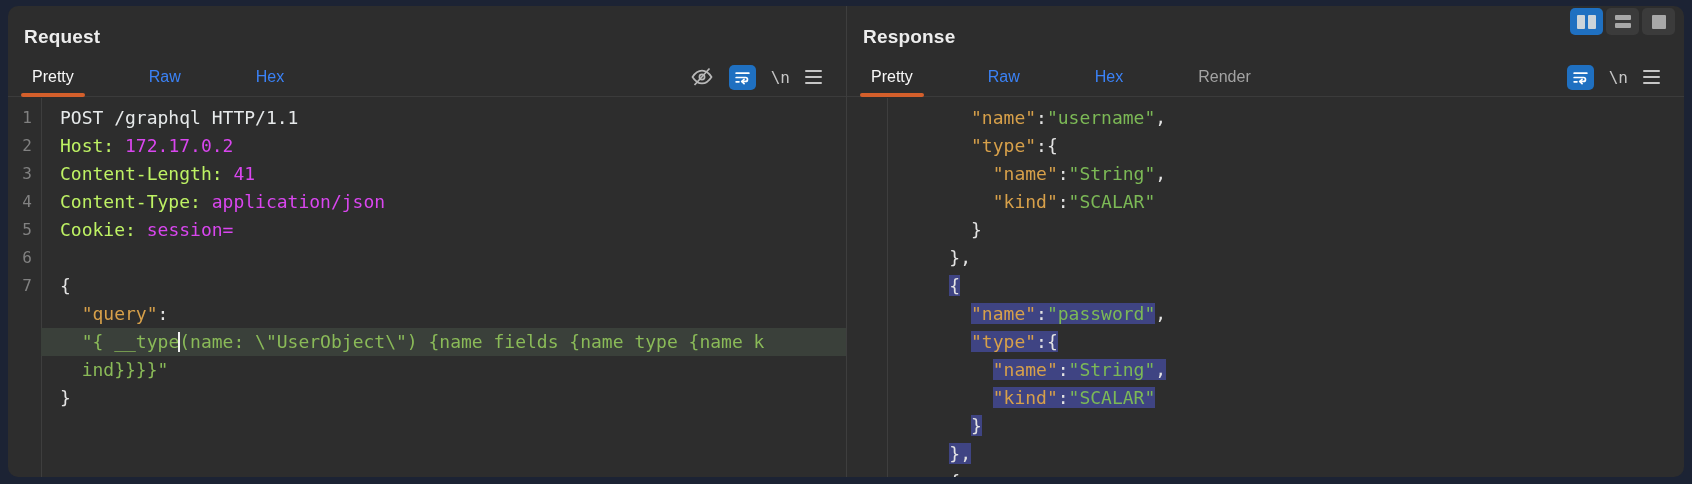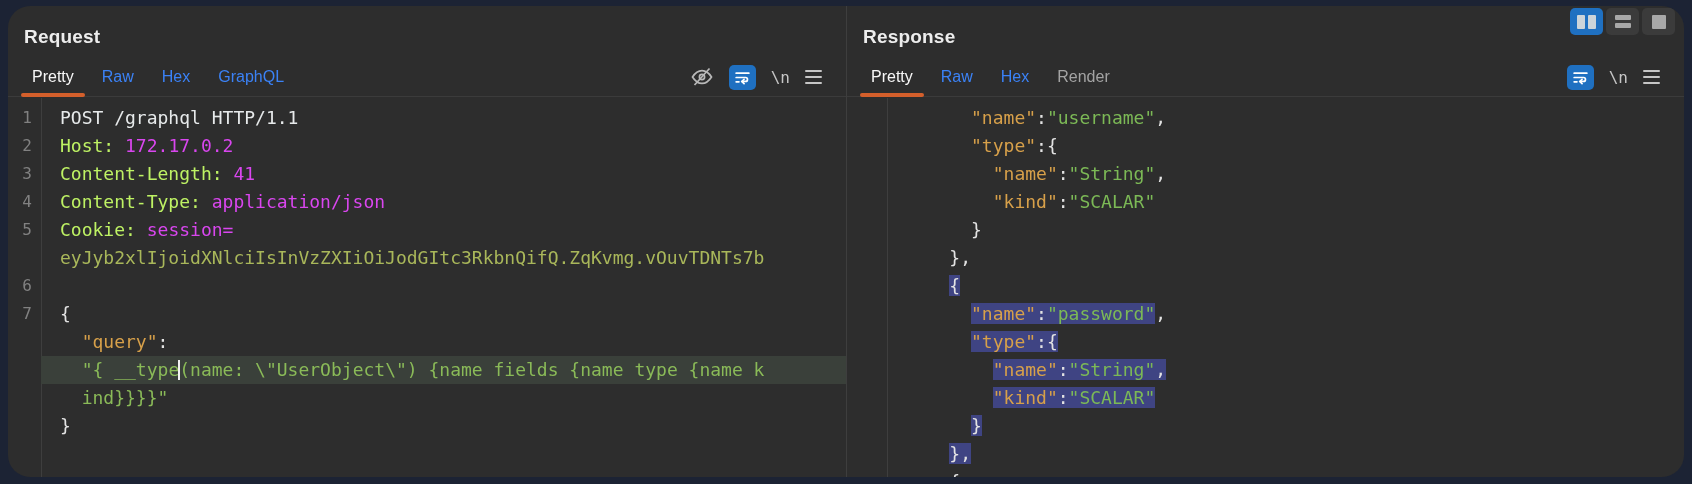--- a/index.html
+++ b/index.html
@@ -3,35 +3,35 @@
 <meta charset="utf-8">
 <style>
   html,body{margin:0;padding:0}
   body{
     width:1692px;height:484px;position:relative;overflow:hidden;
     background:#1c2334;
     font-family:"Liberation Sans", sans-serif;
   }
   .card{
     position:absolute;left:8px;top:6px;width:1676px;height:471px;
-    background:#2d2d2d;border-radius:22px;overflow:hidden;
+    background:#2d2d2d;border-radius:10px;overflow:hidden;
   }
   .panel{position:absolute;top:0;bottom:0}
   .panel.request{left:0;width:838px}
   .panel.response{left:839px;right:0}
   .v-divider{position:absolute;left:838px;top:0;bottom:0;width:1px;background:#3e3e3e}
 
   .panel-title{
     position:absolute;left:16px;top:20px;
     font-size:19px;font-weight:bold;color:#ededed;letter-spacing:.2px;
   }
   .tabbar{
     position:absolute;left:0;right:0;top:52px;height:39px;
     border-bottom:1px solid #3b3b3b;
-    display:flex;align-items:stretch;padding:0 10px;box-sizing:border-box;
+    display:flex;align-items:stretch;padding:0 10px;box-sizing:border-box;gap:47px;
   }
   .tab{
     position:relative;display:flex;align-items:center;
     padding:0 14px;font-size:16px;color:#3b82f6;cursor:default;
   }
   .tab.active{color:#f7f7f7}
   .tab.active::after{
     content:"";position:absolute;left:3px;right:3px;bottom:-1px;height:4px;
     background:#d45f2b;border-radius:2px;
   }
@@ -84,21 +84,20 @@
 <body>
 
 <div class="card">
 
   <div class="panel request">
     <div class="panel-title">Request</div>
     <div class="tabbar">
       <div class="tab active">Pretty</div>
       <div class="tab">Raw</div>
       <div class="tab">Hex</div>
-      <div class="tab">GraphQL</div>
       <div class="tb-icons">
         <span class="icon-btn">
           <svg width="24" height="24" viewBox="0 0 24 24" fill="none" stroke="#b8b8b8" stroke-width="1.7">
             <path d="M2.5 12 C5.5 7.2 8.8 5.6 12 5.6 C15.2 5.6 18.5 7.2 21.5 12 C18.5 16.8 15.2 18.4 12 18.4 C8.8 18.4 5.5 16.8 2.5 12 Z"></path>
             <circle cx="12" cy="12" r="2.6"></circle>
             <line x1="4.5" y1="20" x2="19.5" y2="3.5"></line>
           </svg>
         </span>
         <span class="icon-btn boxed">
           <svg width="19" height="19" viewBox="0 0 24 24" fill="none" stroke="#ffffff" stroke-width="2.2" stroke-linecap="round">
@@ -131,24 +130,20 @@
             <span class="num">3</span>
             <span class="code"><span class="seg hname">Content-Length: </span><span class="seg hval">41</span></span>
           </div>
           <div class="row">
             <span class="num">4</span>
             <span class="code"><span class="seg hname">Content-Type: </span><span class="seg hval">application/json</span></span>
           </div>
           <div class="row">
             <span class="num">5</span>
             <span class="code"><span class="seg hname">Cookie: </span><span class="seg hval">session=</span></span>
-          </div>
-          <div class="row">
-            <span class="num"></span>
-            <span class="code"><span class="seg token">eyJyb2xlIjoidXNlciIsInVzZXIiOiJodGItc3RkbnQifQ.ZqKvmg.vOuvTDNTs7b</span></span>
           </div>
           <div class="row">
             <span class="num">6</span>
             <span class="code"></span>
           </div>
           <div class="row">
             <span class="num">7</span>
             <span class="code"><span class="seg punct">{</span></span>
           </div>
           <div class="row">

